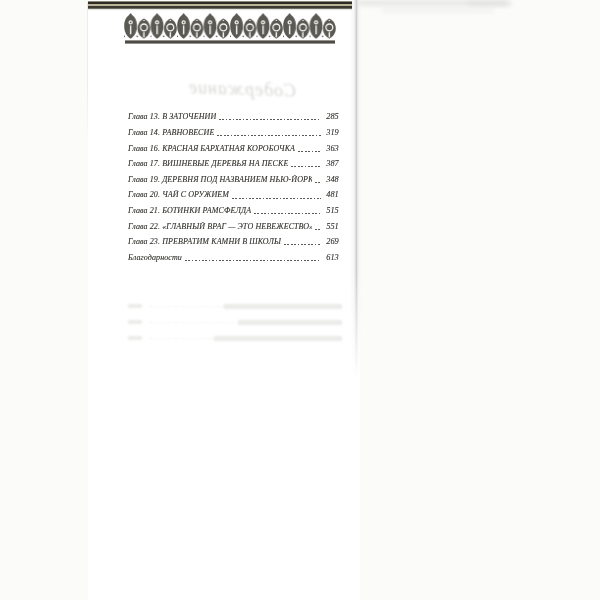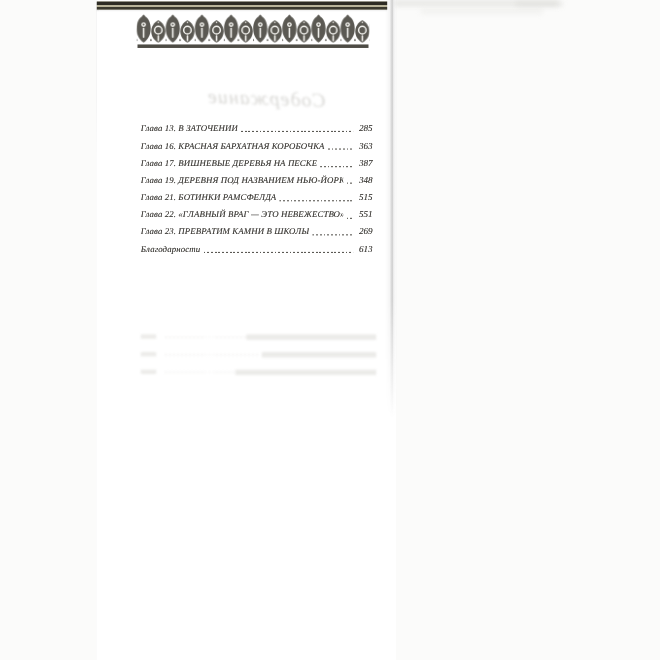--- a/index.html
+++ b/index.html
@@ -119,20 +119,25 @@
 
   <div class="ghost-title">Содержание</div>
 
   <div class="toc">
   <div class="toc-row">
     <span class="toc-label">Глава 13. В ЗАТОЧЕНИИ</span>
     <span class="toc-leader"></span>
     <span class="toc-page">285</span>
   </div>
 
+  <div class="toc-row">
+    <span class="toc-label">Глава 14. РАВНОВЕСИЕ</span>
+    <span class="toc-leader"></span>
+    <span class="toc-page">319</span>
+  </div>
 
 
   <div class="toc-row">
     <span class="toc-label">Глава 16. КРАСНАЯ БАРХАТНАЯ КОРОБОЧКА</span>
     <span class="toc-leader"></span>
     <span class="toc-page">363</span>
   </div>
 
   <div class="toc-row">
     <span class="toc-label">Глава 17. ВИШНЕВЫЕ ДЕРЕВЬЯ НА ПЕСКЕ</span>
@@ -140,20 +145,25 @@
     <span class="toc-page">387</span>
   </div>
 
 
   <div class="toc-row">
     <span class="toc-label">Глава 19. ДЕРЕВНЯ ПОД НАЗВАНИЕМ НЬЮ-ЙОРК</span>
     <span class="toc-leader"></span>
     <span class="toc-page">348</span>
   </div>
 
+  <div class="toc-row">
+    <span class="toc-label">Глава 20. ЧАЙ С ОРУЖИЕМ</span>
+    <span class="toc-leader"></span>
+    <span class="toc-page">481</span>
+  </div>
 
   <div class="toc-row">
     <span class="toc-label">Глава 21. БОТИНКИ РАМСФЕЛДА</span>
     <span class="toc-leader"></span>
     <span class="toc-page">515</span>
   </div>
 
   <div class="toc-row">
     <span class="toc-label">Глава 22. «ГЛАВНЫЙ ВРАГ — ЭТО НЕВЕЖЕСТВО»</span>
     <span class="toc-leader"></span>

